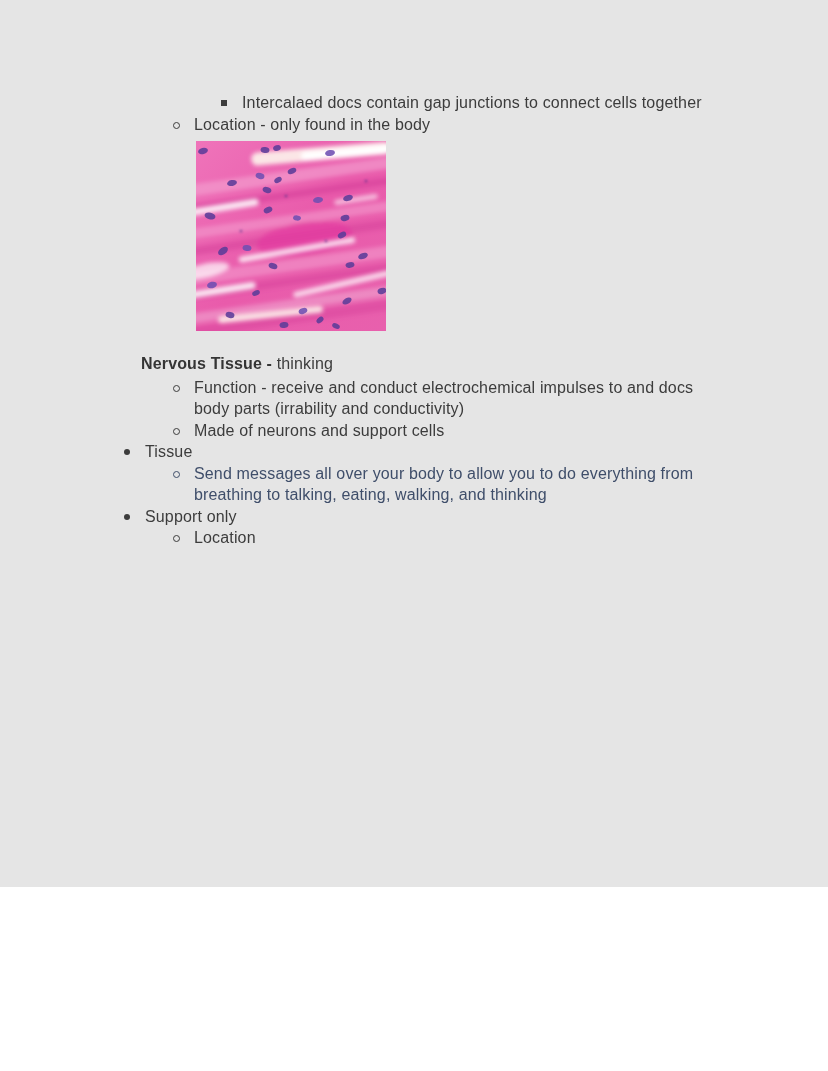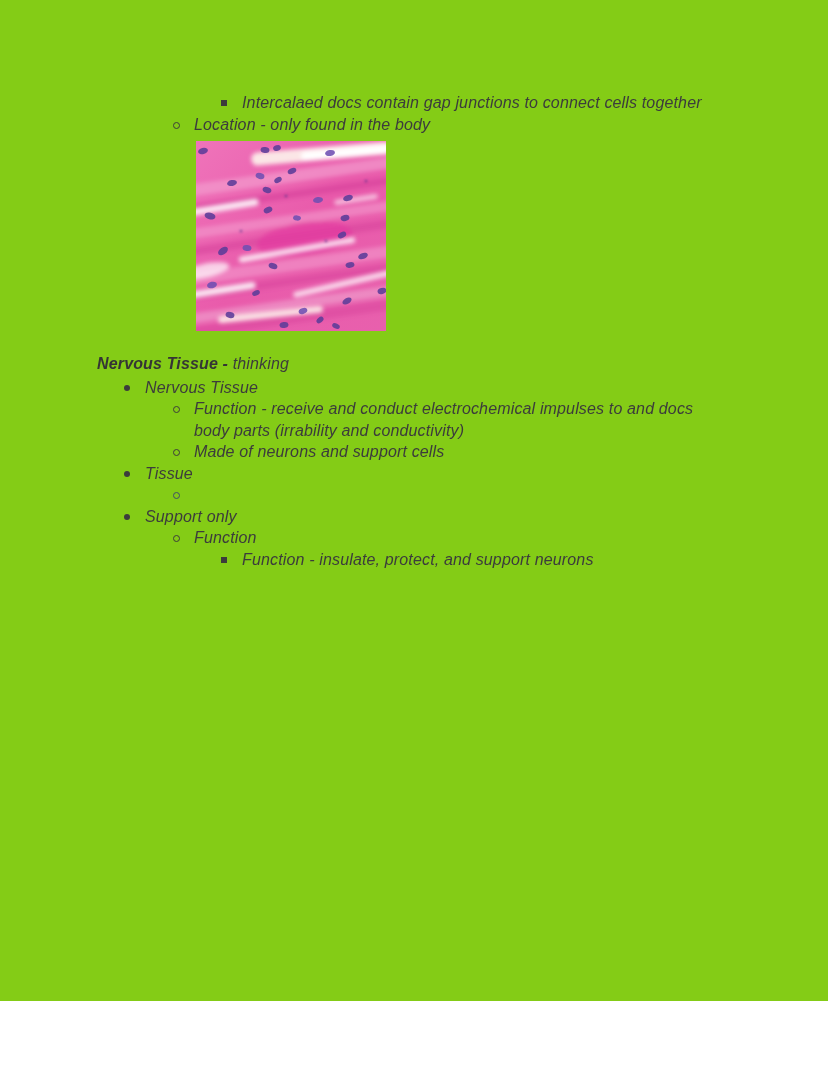--- a/index.html
+++ b/index.html
@@ -1,23 +1,22 @@
 <!DOCTYPE html>
 <html><head>
 <meta charset="utf-8">
 <style>
   html, body { margin: 0; padding: 0; background: #ffffff; }
   .page {
     position: relative;
     width: 828px;
-    height: 1001px;
-    background: #84cc16;
+    height: 887px;
+    background: #e5e5e5;
     overflow: hidden;
     font-family: "Liberation Sans", "DejaVu Sans", sans-serif;
-    font-style: italic;
   }
   .content {
     padding: 92px 97px 0 97px;
     font-size: 16px;
     line-height: 21.5px;
     letter-spacing: 0.15px;
     color: #3c3c3c;
   }
   .li { display: flex; align-items: flex-start; }
   .li p { margin: 0; }
@@ -47,21 +46,21 @@
     margin: 6px 0 0 99px;
     width: 190px;
     height: 190px;
     line-height: 0;
   }
   .heading {
     margin: 22px 0 2px 0;
     font-size: 16px;
     line-height: 21.5px;
   }
-  .heading .hb { font-weight: 700; color: #353535; }
+  .heading .hb { font-weight: 700; color: #353535; margin-left: 44px; }
   .heading .hr { font-weight: 400; }
 </style>
 </head>
 <body>
 
 <div class="page">
   <div class="content">
 
     <div class="li lvl3">
       <span class="marker sq">
@@ -157,69 +156,58 @@
           <circle cx="90" cy="55" r="1.5"></circle>
           <circle cx="130" cy="100" r="1.5"></circle>
           <circle cx="45" cy="90" r="1.5"></circle>
           <circle cx="170" cy="40" r="1.5"></circle>
         </g>
       </svg>
     </div>
 
     <p class="heading"><span class="hb">Nervous Tissue -</span><span class="hr"> thinking</span></p>
 
+
+    <div class="li lvl2">
+      <span class="marker circ">
+          <span class="glyph"></span>
+        </span>
+      <p class="wrap-tight">Function - receive and conduct electrochemical impulses to and docs body parts (irrability and conductivity)</p>
+    </div>
+
+    <div class="li lvl2">
+      <span class="marker circ">
+          <span class="glyph"></span>
+        </span>
+      <p>Made of neurons and support cells</p>
+    </div>
+
     <div class="li lvl1">
       <span class="marker disc">
           <span class="glyph"></span>
         </span>
-      <p>Nervous Tissue</p>
-    </div>
-
-    <div class="li lvl2">
-      <span class="marker circ">
-          <span class="glyph"></span>
-        </span>
-      <p class="wrap-tight">Function - receive and conduct electrochemical impulses to and docs body parts (irrability and conductivity)</p>
-    </div>
-
-    <div class="li lvl2">
-      <span class="marker circ">
-          <span class="glyph"></span>
-        </span>
-      <p>Made of neurons and support cells</p>
+      <p>Tissue</p>
+    </div>
+
+    <div class="li lvl2 navy">
+      <span class="marker circ">
+          <span class="glyph"></span>
+        </span>
+      <p>Send messages all over your body to allow you to do everything from breathing to talking, eating, walking, and thinking</p>
     </div>
 
     <div class="li lvl1">
       <span class="marker disc">
           <span class="glyph"></span>
         </span>
-      <p>Tissue</p>
-    </div>
-
-    <div class="li lvl2 navy">
-      <span class="marker circ">
-          <span class="glyph"></span>
-        </span>
-    </div>
-
-    <div class="li lvl1">
-      <span class="marker disc">
-          <span class="glyph"></span>
-        </span>
       <p>Support only</p>
     </div>
 
     <div class="li lvl2">
       <span class="marker circ">
           <span class="glyph"></span>
         </span>
-      <p>Function</p>
-    </div>
-
-    <div class="li lvl3">
-      <span class="marker sq">
-          <span class="glyph"></span>
-        </span>
-      <p>Function - insulate, protect, and support neurons</p>
-    </div>
+      <p>Location</p>
+    </div>
+
 
   </div>
 </div>
 
 </body></html>

